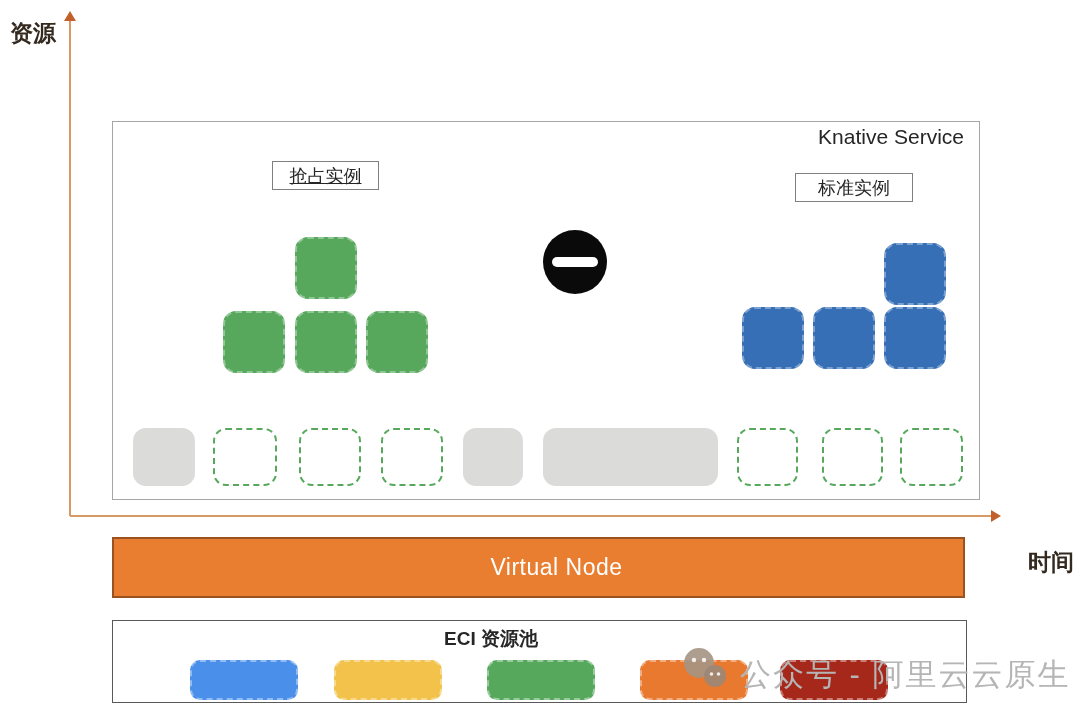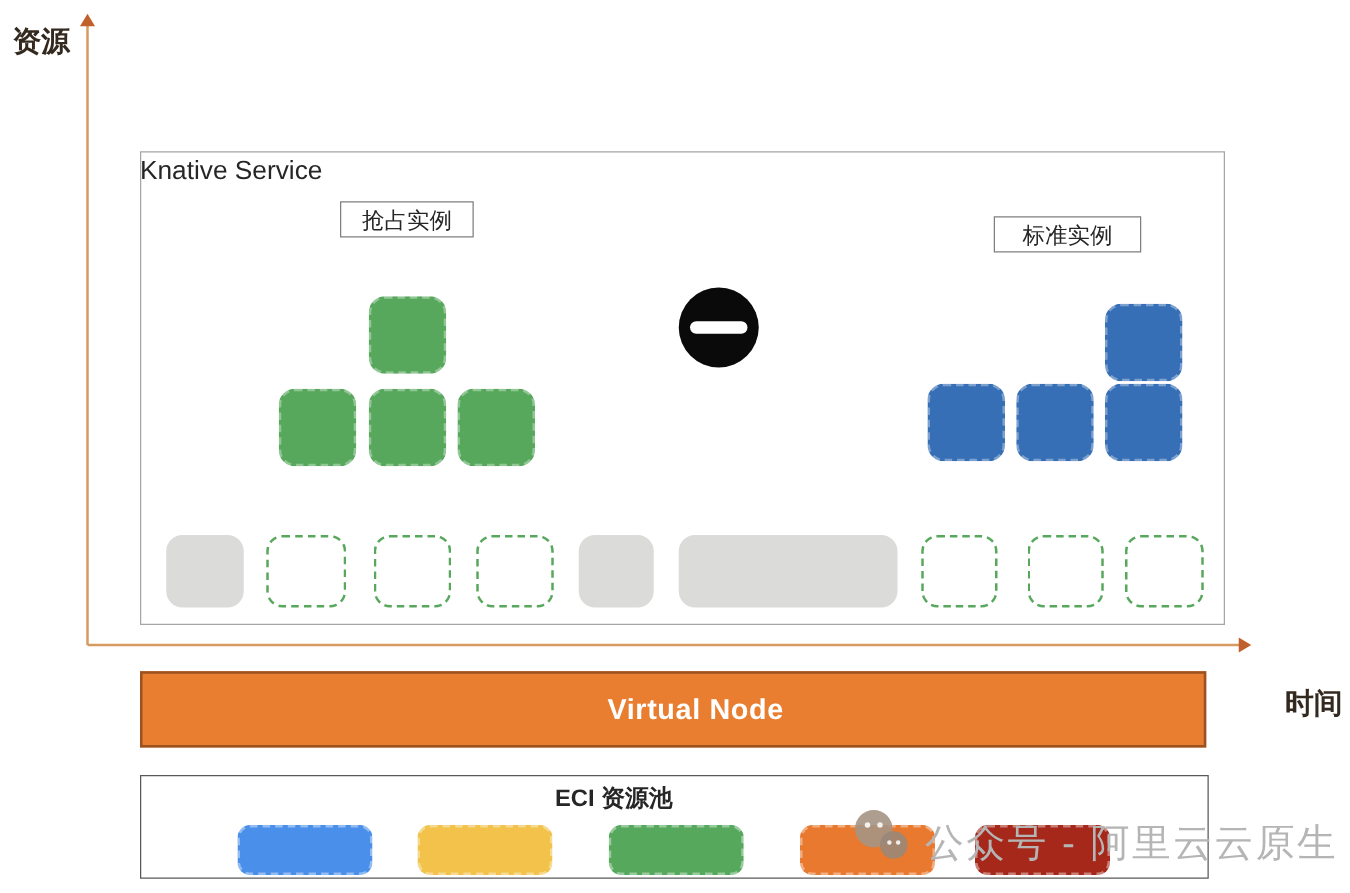--- a/index.html
+++ b/index.html
@@ -18,26 +18,26 @@
   .x-axis{position:absolute;left:70px;top:515px;width:922px;height:2px;background:var(--axis-line);}
   .x-arrow{position:absolute;left:991px;top:510px;width:0;height:0;
     border-top:6px solid transparent;border-bottom:6px solid transparent;
     border-left:10px solid var(--axis-arrow);}
   .y-label{position:absolute;left:10px;top:18px;font-size:23px;color:#33291f;font-weight:600;}
   .x-label{position:absolute;left:1028px;top:503px;font-size:23px;color:#33291f;font-weight:600;margin-top:44px;}
 
   
   .knative-box{position:absolute;left:112px;top:121px;width:868px;height:379px;
     border:1.5px solid #A6A6A6;background:#ffffff;box-sizing:border-box;}
-  .knative-title{position:absolute;left:112px;top:125px;width:868px;text-align:left;
+  .knative-title{position:absolute;left:96px;top:125px;width:868px;text-align:right;
     font-size:21px;color:#262626;font-weight:500;}
   .inst-tag{position:absolute;height:29px;box-sizing:border-box;border:1.5px solid #7F7F7F;
     background:#ffffff;display:flex;align-items:center;justify-content:center;
     font-size:18px;color:#262626;}
-  .preempt-tag{left:272px;top:161px;width:107px;}
+  .preempt-tag{left:272px;top:161px;width:107px;text-decoration:underline;}
   .standard-tag{left:795px;top:173px;width:118px;}
 
   
   .minus-circle{position:absolute;left:543px;top:230px;width:64px;height:64px;border-radius:50%;
     background:#0a0a0a;display:flex;align-items:center;justify-content:center;}
   .minus-bar{width:46px;height:10px;border-radius:5px;background:#ffffff;}
   .center-note{position:absolute;left:455px;top:318px;width:250px;text-align:center;
     font-size:21px;color:#1a1a1a;font-weight:500;}
 
   
@@ -47,21 +47,21 @@
 
   
   .slot{position:absolute;top:428px;height:58px;box-sizing:border-box;border-radius:13px;}
   .gray-slot{background:var(--gray);}
   .empty-slot{background:#ffffff;border:2.5px dashed var(--green);}
 
   
   .virtual-node{position:absolute;left:112px;top:537px;width:853px;height:61px;box-sizing:border-box;
     background:var(--vn-fill);border:2px solid var(--vn-border);
     display:flex;align-items:center;justify-content:center;}
-  .virtual-node-label{color:#ffffff;font-size:23px;font-weight:700;letter-spacing:0.5px;margin-left:36px;}
+  .virtual-node-label{color:#ffffff;font-size:23px;font-weight:400;letter-spacing:0.5px;margin-left:36px;}
 
   
   .eci-box{position:absolute;left:112px;top:620px;width:855px;height:83px;box-sizing:border-box;
     border:1.5px solid #595959;background:#ffffff;}
   .eci-title{position:absolute;left:112px;top:626px;width:758px;text-align:center;
     font-size:19px;color:#262626;font-weight:600;}
   .chip{position:absolute;top:660px;width:108px;height:40px;border-radius:10px;
     border:2px dashed rgba(255,255,255,0.4);box-sizing:border-box;}
 
   

